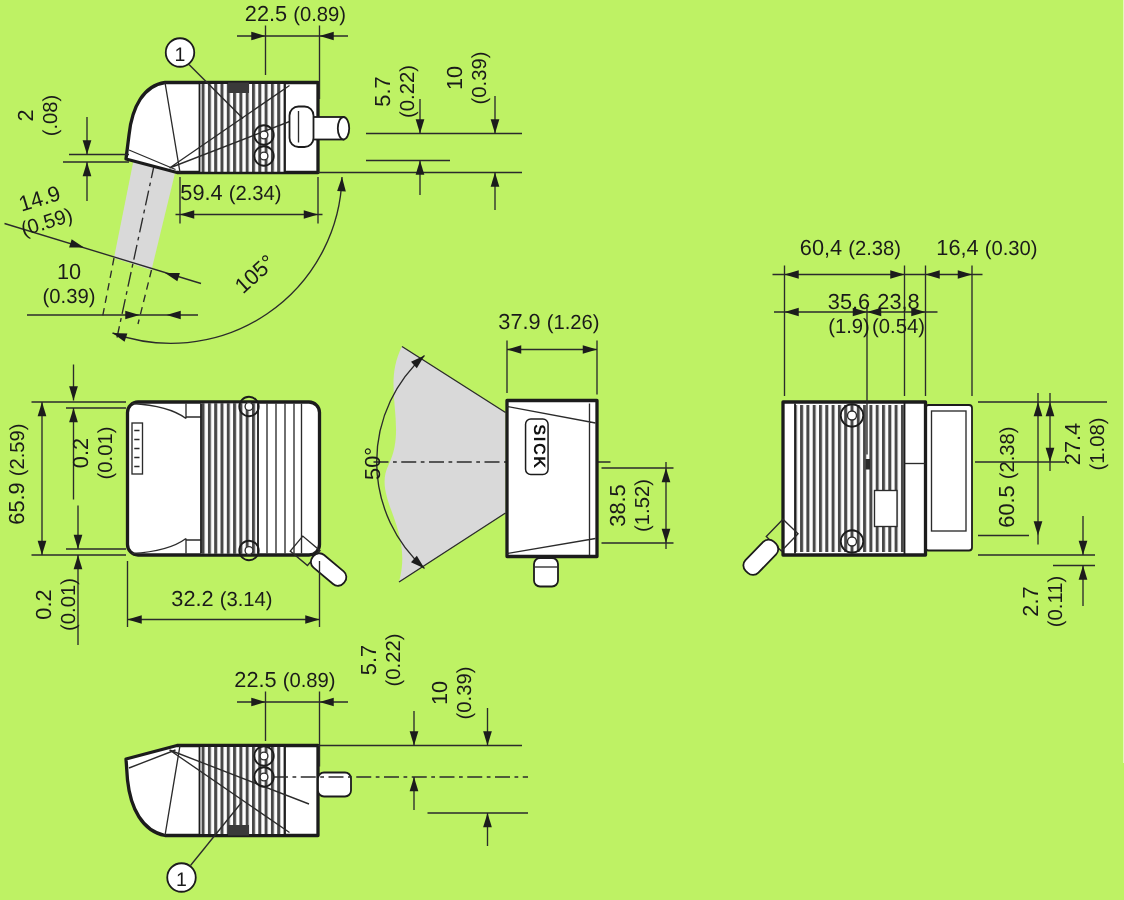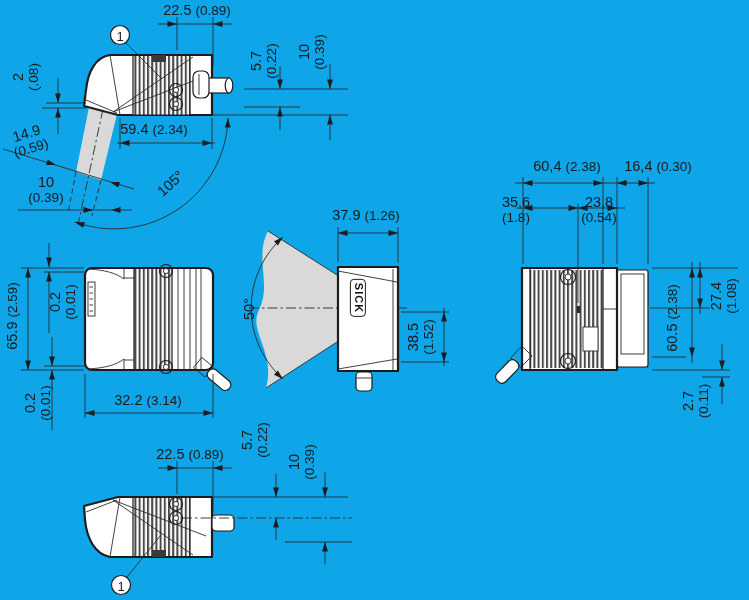--- a/index.html
+++ b/index.html
@@ -1,16 +1,16 @@
 <!DOCTYPE html>
 <html><head>
 <meta charset="utf-8">
 <style>
   html,body{margin:0;padding:0;background:#ffffff;}
-  #canvas{position:relative;width:749px;height:600px;background:#0ea5e9;overflow:hidden;
+  #canvas{position:relative;width:749px;height:600px;background:#bef264;overflow:hidden;
           font-family:"Liberation Sans",sans-serif;}
   #art{position:absolute;left:0;top:0;}
   
   .b{stroke:#1c1c1c;stroke-width:2.2;fill:none;stroke-linejoin:round;}
   .m{stroke:#1c1c1c;stroke-width:1.2;fill:none;}
   .t{stroke:#2b2b2b;stroke-width:0.9;fill:none;}
   .d{stroke:#2b2b2b;stroke-width:0.9;fill:none;}
   .wf{fill:#ffffff;}
   .dd2{stroke-dasharray:10 3 2.5 3;}
   .dash{stroke-dasharray:5 3.5;}
@@ -288,23 +288,23 @@
       <span class="in">(1.52)</span>
 </div>
 <div class="sicklogo" style="left:358px;top:298px">SICK</div>
 
 <div class="lbl" style="left:567px;top:167px">
   <span class="mm">60,4</span><span class="in">(2.38)</span>
 </div>
 <div class="lbl" style="left:658px;top:167px">
   <span class="mm">16,4</span><span class="in">(0.30)</span>
 </div>
-<div class="lbl stack" style="left:516px;top:210px">
+<div class="lbl stack" style="left:566px;top:210px">
   <span class="mm">35,6</span>
-      <span class="in">(1.8)</span>
+      <span class="in">(1.9)</span>
 </div>
 <div class="lbl stack" style="left:599px;top:210px">
   <span class="mm">23,8</span>
       <span class="in">(0.54)</span>
 </div>
 <div class="lbl stack r90" style="left:724px;top:296px">
   <span class="mm">27.4</span>
       <span class="in">(1.08)</span>
 </div>
 <div class="lbl r90" style="left:673px;top:318px">

